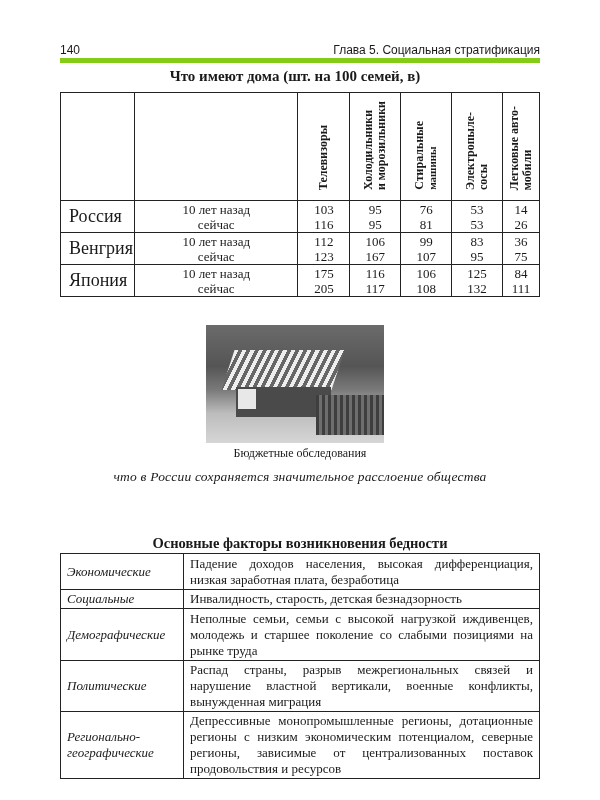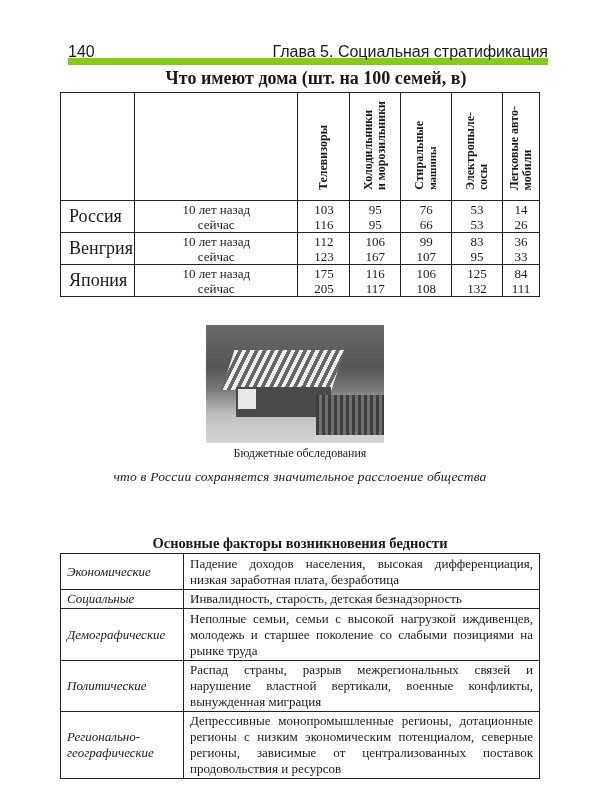--- a/index.html
+++ b/index.html
@@ -1,20 +1,20 @@
 <!DOCTYPE html>
 <html><head>
 <meta charset="utf-8">
 <style>
   html, body { margin:0; padding:0; background:#fff; }
   body { width:600px; height:800px; position:relative; overflow:hidden; color:#1a1a1a; font-family:"Liberation Serif", serif; }
-  .running-head { position:absolute; left:68px; top:42px; width:480px; height:16px; border-bottom:7px solid #84cc16; font-family:"Liberation Sans", sans-serif; font-size:16px; }
+  .running-head { position:absolute; left:60px; top:42px; width:480px; height:16px; border-bottom:5px solid #84cc16; font-family:"Liberation Sans", sans-serif; font-size:12px; }
   .running-head .pnum { position:absolute; left:0; top:1px; }
   .running-head .chap { position:absolute; right:0; top:1px; }
-  .t1-title { position:absolute; left:76px; width:480px; top:68px; text-align:center; font-weight:bold; font-size:18px; }
+  .t1-title { position:absolute; left:55px; width:480px; top:68px; text-align:center; font-weight:bold; font-size:15px; }
   table { border-collapse:collapse; }
   .t1 { position:absolute; left:60px; top:92px; width:480px; font-size:13px; }
   .t1 td, .t1 th { border:1px solid #222; padding:0; }
   .t1 th { height:105px; vertical-align:bottom; font-weight:bold; font-size:12px; }
   .t1 .vert { writing-mode:vertical-rl; transform:rotate(180deg); display:inline-block; text-align:left; line-height:13px; padding:6px 0 8px 0; }
   .t1 td { height:31px; text-align:center; line-height:15px; vertical-align:middle; }
   .t1 td.country { text-align:left; padding-left:8px; font-size:18px; }
   .t1 td.period span { display:block; }
   .t1 td.num span { display:block; }
   .photo { position:absolute; left:206px; top:325px; width:178px; height:118px; background:linear-gradient(180deg,#6b6b6b 0%,#555 35%,#7a7a7a 55%,#bdbdbd 75%,#d6d6d6 100%); }
@@ -69,21 +69,21 @@
     <td class="num">
           <span>103</span>
           <span>116</span>
         </td>
     <td class="num">
           <span>95</span>
           <span>95</span>
         </td>
     <td class="num">
           <span>76</span>
-          <span>66</span>
+          <span>81</span>
         </td>
     <td class="num">
           <span>53</span>
           <span>53</span>
         </td>
     <td class="num">
           <span>14</span>
           <span>26</span>
         </td>
   </tr>
@@ -104,21 +104,21 @@
     <td class="num">
           <span>99</span>
           <span>107</span>
         </td>
     <td class="num">
           <span>83</span>
           <span>95</span>
         </td>
     <td class="num">
           <span>36</span>
-          <span>33</span>
+          <span>75</span>
         </td>
   </tr>
   <tr>
     <td class="country">Япония</td>
     <td class="period">
           <span>10 лет назад</span>
           <span>сейчас</span>
         </td>
     <td class="num">
           <span>175</span>

